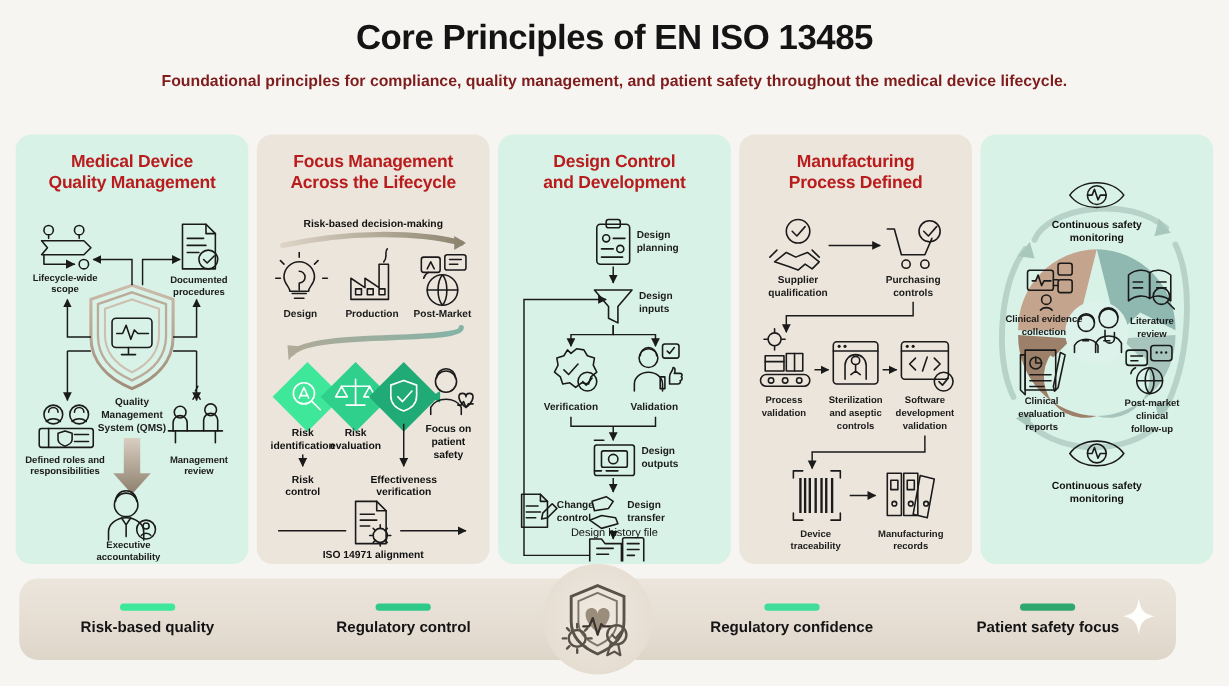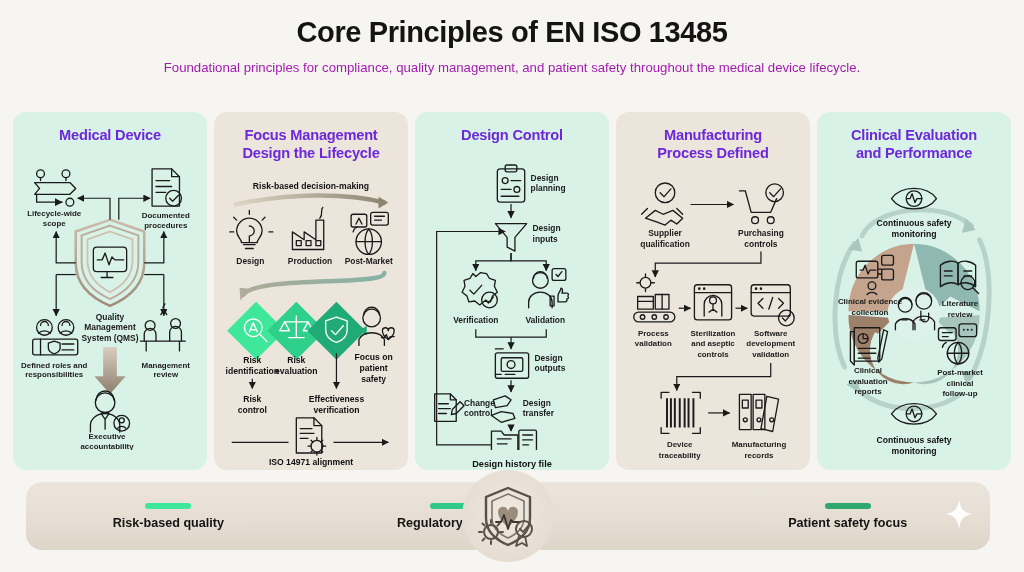--- a/index.html
+++ b/index.html
@@ -11,54 +11,54 @@
   }
   .page { position: relative; width: 1024px; height: 572px; background: #f7f5f2; }
 
   
   .header { padding-top: 16px; text-align: center; }
   .title {
     font-size: 29px; font-weight: 700; color: #141414;
     letter-spacing: -0.4px; line-height: 1.15;
   }
   .subtitle {
-    margin-top: 9px; font-size: 13.2px; color: #a21caf;
-    line-height: 1.45; font-weight: 400;
+    margin-top: 9px; font-size: 13.2px; color: #7f1d1d;
+    line-height: 1.45; font-weight: 700;
   }
 
   
   .columns {
     position: absolute; top: 112px; left: 13px;
     width: 998px; height: 358px;
     display: flex; gap: 7px;
   }
   .col {
     flex: 1 1 0; border-radius: 13px; position: relative;
     padding: 14px 6px 8px 6px; overflow: hidden;
   }
   .col.mint  { background: #d9f2e8; }
   .col.beige { background: #ece5dc; }
   .col-title {
     text-align: center; font-size: 14.6px; font-weight: 700;
-    color: #6d28d9; line-height: 1.25; letter-spacing: -0.2px;
+    color: #b91c1c; line-height: 1.25; letter-spacing: -0.2px;
   }
   .col-body { position: relative; width: 100%; height: 300px; margin-top: 6px; }
   .col-body svg { display: block; width: 100%; height: 100%; }
 
   
   .lbl { font-family: "Liberation Sans", sans-serif; font-size: 8.6px; fill: #1b1b1b; font-weight: 600; }
   .lbl-b { font-family: "Liberation Sans", sans-serif; font-size: 8.8px; fill: #111; font-weight: 700; }
   .lbl-s { font-family: "Liberation Sans", sans-serif; font-size: 8.1px; fill: #1b1b1b; font-weight: 600; }
   .ico { fill: none; stroke: #1a1a1a; stroke-width: 1.35; stroke-linecap: round; stroke-linejoin: round; }
   .ico-w { fill: none; stroke: #ffffff; stroke-width: 1.4; stroke-linecap: round; stroke-linejoin: round; }
   .arw { fill: none; stroke: #1a1a1a; stroke-width: 1.25; }
 
   
   .footer {
-    position: absolute; left: 26px; top: 482px;
+    position: absolute; left: 16px; top: 482px;
     width: 964px; height: 68px; border-radius: 16px;
     background: linear-gradient(180deg,#ece5dc 0%,#e6ded3 55%,#ded5c9 100%);
     display: flex; align-items: center;
   }
   .fslot {
     flex: 1 1 0; display: flex; flex-direction: column;
     align-items: center; justify-content: center; gap: 7px;
   }
   .fbar { width: 46px; height: 6px; border-radius: 3px; }
   .flabel { font-size: 12.6px; font-weight: 700; color: #141414; }
@@ -80,20 +80,21 @@
   <div class="header">
     <div class="title">Core Principles of EN ISO 13485</div>
     <div class="subtitle">Foundational principles for compliance, quality management, and patient safety throughout the medical device lifecycle.</div>
   </div>
 
   <div class="columns">
 
     <div class="col mint">
       <div class="col-title">
         <div>Medical Device</div>
+        <div>Quality Management</div>
       </div>
       <div class="col-body">
       <svg viewBox="0 0 186 300">
         <defs>
           <linearGradient id="shRing" x1="0" y1="0" x2="0" y2="1">
             <stop offset="0%" stop-color="#cbbcab"></stop>
                 <stop offset="100%" stop-color="#a08d79"></stop>
           </linearGradient>
           <linearGradient id="dnArrow" x1="0" y1="0" x2="0" y2="1">
             <stop offset="0%" stop-color="#d8cec1"></stop>
@@ -200,21 +201,21 @@
           <text class="lbl-s" x="90" y="292" text-anchor="middle">Executive</text>
           <text class="lbl-s" x="90" y="302" text-anchor="middle">accountability</text>
         </g>
       </svg>
       </div>
     </div>
 
     <div class="col beige">
       <div class="col-title">
         <div>Focus Management</div>
-        <div>Design the Lifecycle</div>
+        <div>Across the Lifecycle</div>
       </div>
       <div class="col-body">
       <svg viewBox="0 0 186 300">
         <defs>
           <linearGradient id="gA1" x1="0" y1="0" x2="1" y2="0">
             <stop offset="0%" stop-color="#ddd4c6"></stop>
                 <stop offset="100%" stop-color="#8d8570"></stop>
           </linearGradient>
           <linearGradient id="gA2" x1="1" y1="0" x2="0" y2="0">
             <stop offset="0%" stop-color="#84b3a6"></stop>
@@ -333,20 +334,21 @@
           </g>
           <text class="lbl-b" x="93" y="300" text-anchor="middle">ISO 14971 alignment</text>
         </g>
       </svg>
       </div>
     </div>
 
     <div class="col mint">
       <div class="col-title">
         <div>Design Control</div>
+        <div>and Development</div>
       </div>
       <div class="col-body">
       <svg viewBox="0 0 186 300">
         <defs>
           <marker id="ah3" markerWidth="7" markerHeight="7" refX="5.5" refY="3" orient="auto">
             <path d="M0,0 L6,3 L0,6 z" fill="#1a1a1a"></path>
           </marker>
         </defs>
 
         <g>
@@ -438,21 +440,21 @@
             <path d="M78 292 h14 M78 297 h10" class="ico" stroke-width="1"></path>
             <rect x="100" y="283" width="18" height="23" rx="1.5" class="ico" stroke-width="1.15"></rect>
             <path d="M104 288 h10 M104 293 h10 M104 298 h6" class="ico" stroke-width="1"></path>
           </g>
         </g>
 
         <path d="M72 298 H16 V246" class="arw" stroke-width="1.2"></path>
         <path d="M16 246 V80 H86" class="arw" stroke-width="1.2" marker-end="url(#ah3)"></path>
       </svg>
       </div>
-      <div style="position:absolute;left:0;right:0;bottom:1px;text-align:center;font-size:9.2px;font-weight:700;color:#111">Design history file</div>
+      <div style="position:absolute;left:0;right:0;bottom:21px;text-align:center;font-size:9.2px;font-weight:400;color:#111">Design history file</div>
     </div>
 
     <div class="col beige">
       <div class="col-title">
         <div>Manufacturing</div>
         <div>Process Defined</div>
       </div>
       <div class="col-body">
       <svg viewBox="0 0 186 300">
         <defs>
@@ -564,24 +566,20 @@
             <circle cx="153" cy="254" r="2" class="ico" stroke-width="1"></circle>
           </g>
           <text class="lbl-s" x="140" y="282" text-anchor="middle">Manufacturing</text>
           <text class="lbl-s" x="140" y="293" text-anchor="middle">records</text>
         </g>
       </svg>
       </div>
     </div>
 
     <div class="col mint">
-      <div class="col-title">
-        <div>Clinical Evaluation</div>
-        <div>and Performance</div>
-      </div>
       <div class="col-body">
       <svg viewBox="0 0 186 300">
 
         <g>
           <path d="M40 66 C52 38 120 28 152 56" fill="none" stroke="#b7d2c9" stroke-width="5" stroke-linecap="round"></path>
           <path d="M146 48 l10 12 l-14 3 z" fill="#a8c7bd"></path>
           <path d="M160 70 C176 104 172 172 150 212" fill="none" stroke="#b7d2c9" stroke-width="5" stroke-linecap="round"></path>
           <path d="M156 206 l-10 12 l-4 -14 z" fill="#a8c7bd"></path>
           <path d="M140 228 C110 250 58 248 30 218" fill="none" stroke="#b7d2c9" stroke-width="5" stroke-linecap="round"></path>
           <path d="M36 226 l-12 -8 l13 -6 z" fill="#a8c7bd"></path>
@@ -697,20 +695,24 @@
       <div class="flabel">Risk-based quality</div>
     </div>
 
     <div class="fslot">
       <div class="fbar" style="background:#2fc98a"></div>
       <div class="flabel">Regulatory control</div>
     </div>
 
     <div class="fslot fcenter"></div>
 
+    <div class="fslot">
+      <div class="fbar" style="background:#3edd9a"></div>
+      <div class="flabel">Regulatory confidence</div>
+    </div>
 
     <div class="fslot">
       <div class="fbar" style="background:#2fa86f"></div>
       <div class="flabel">Patient safety focus</div>
     </div>
 
     <div class="fbadge">
       <svg width="68" height="68" viewBox="0 0 68 68">
         <path d="M34 6 L56 15 V36 C56 50 46 58 34 63 C22 58 12 50 12 36 V15 Z" fill="none" stroke="#5a5248" stroke-width="2.4"></path>
         <path d="M34 12 L50 19 V36 C50 46 43 52 34 56 C25 52 18 46 18 36 V19 Z" fill="none" stroke="#7d7469" stroke-width="1.6"></path>

